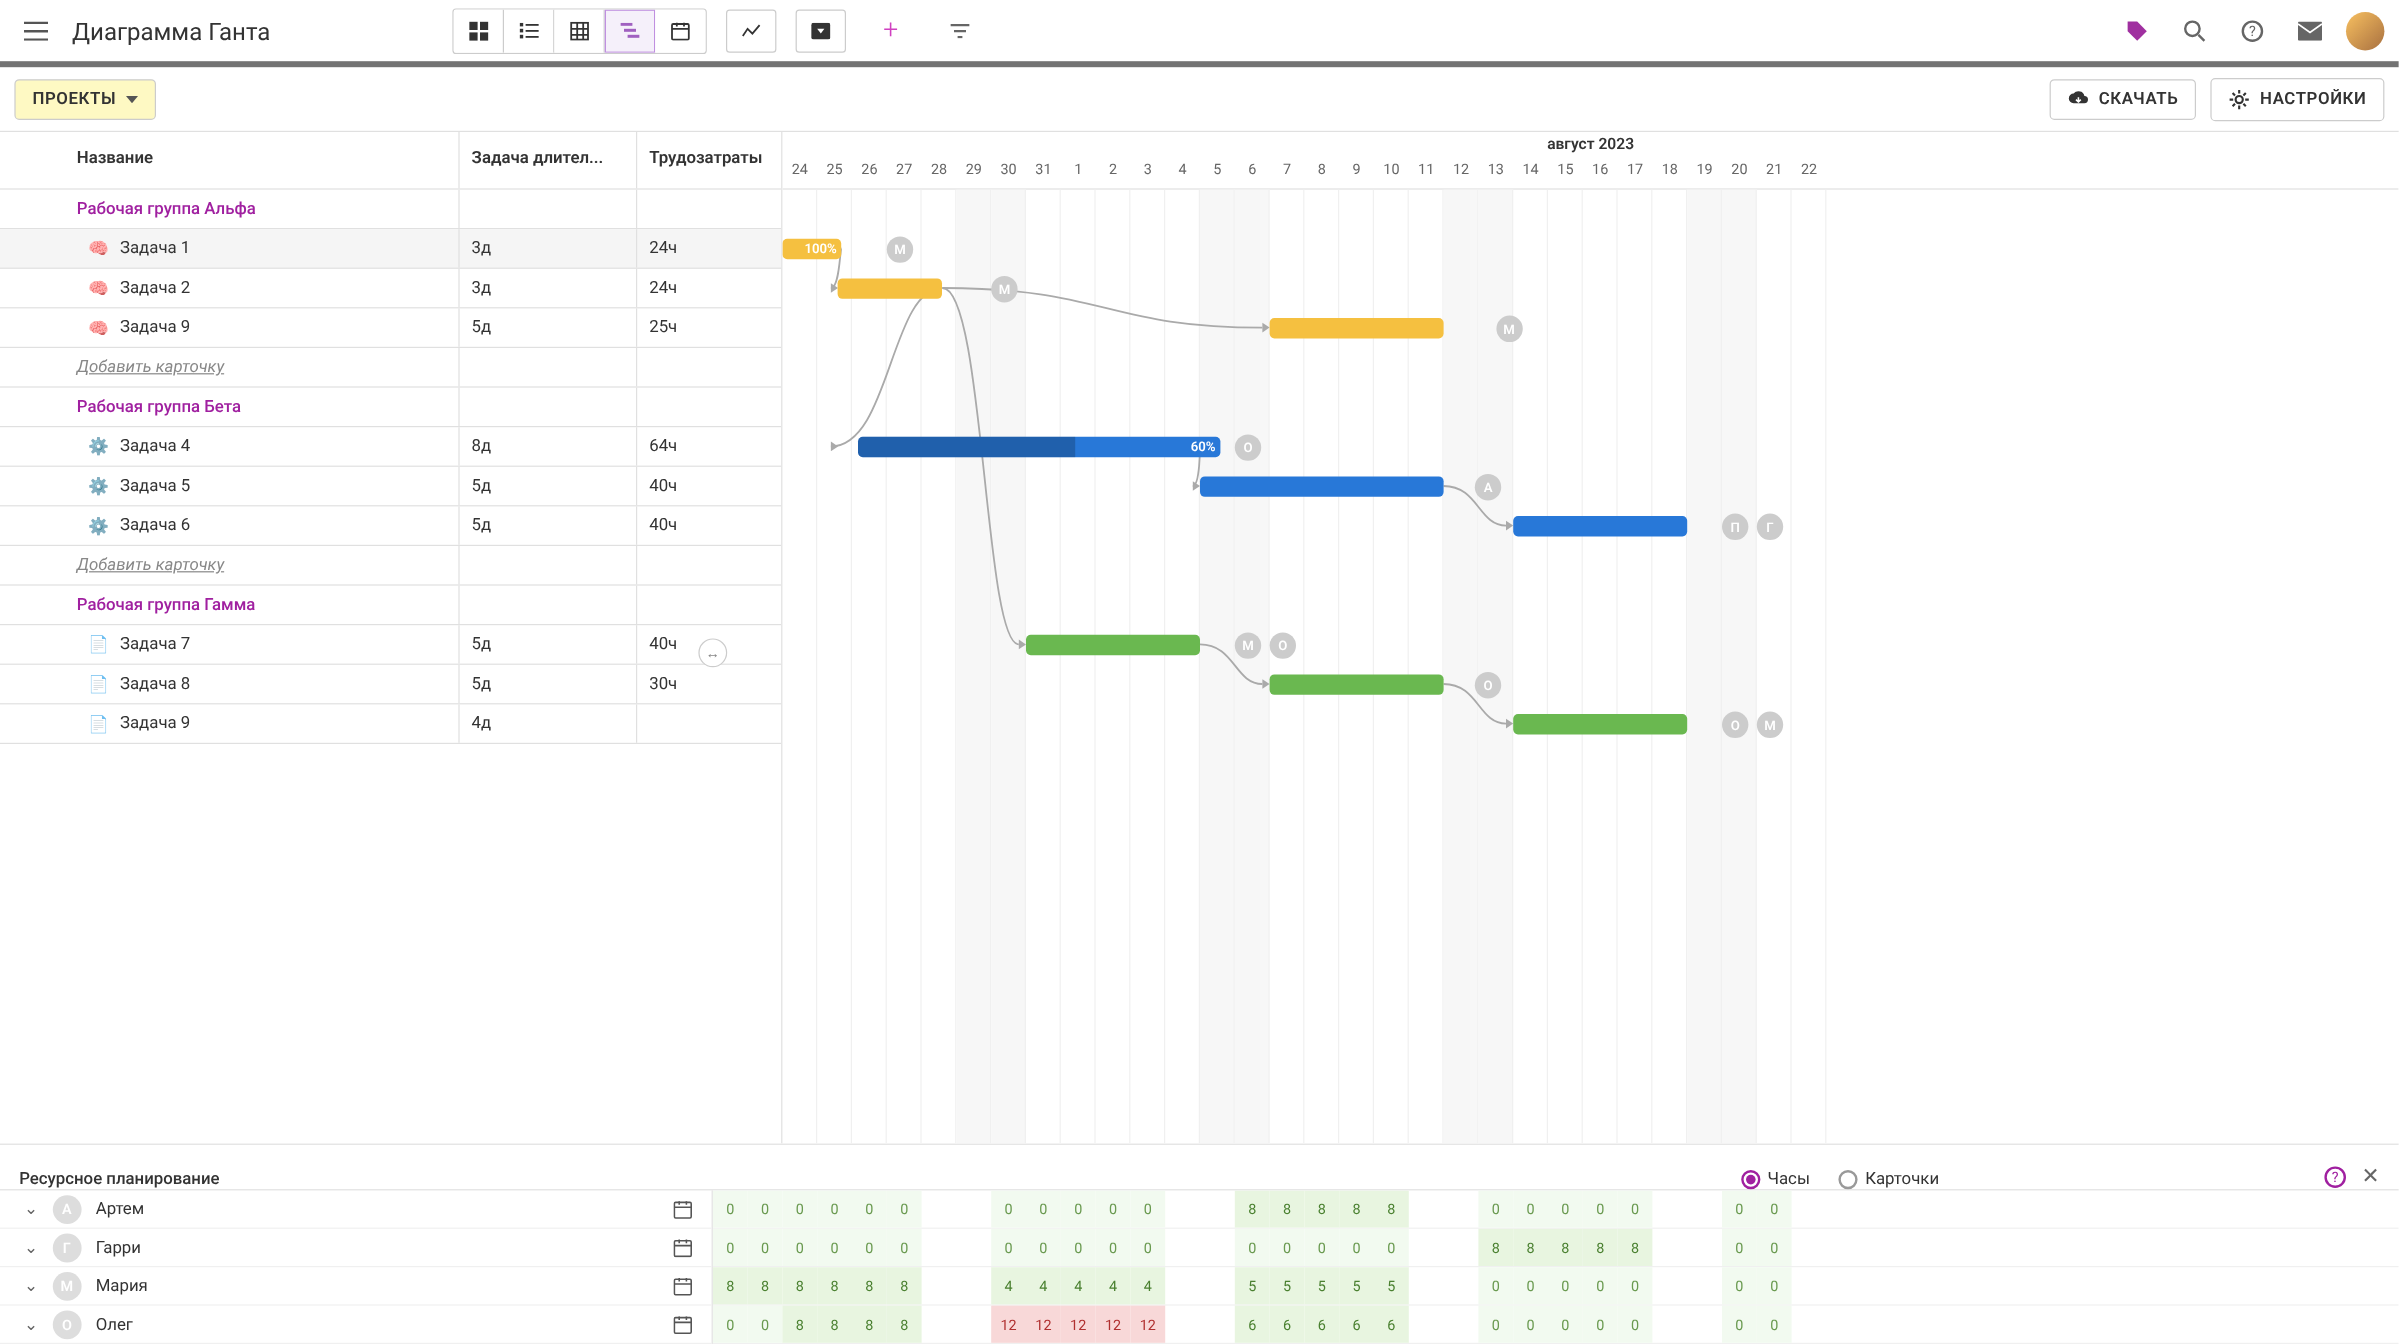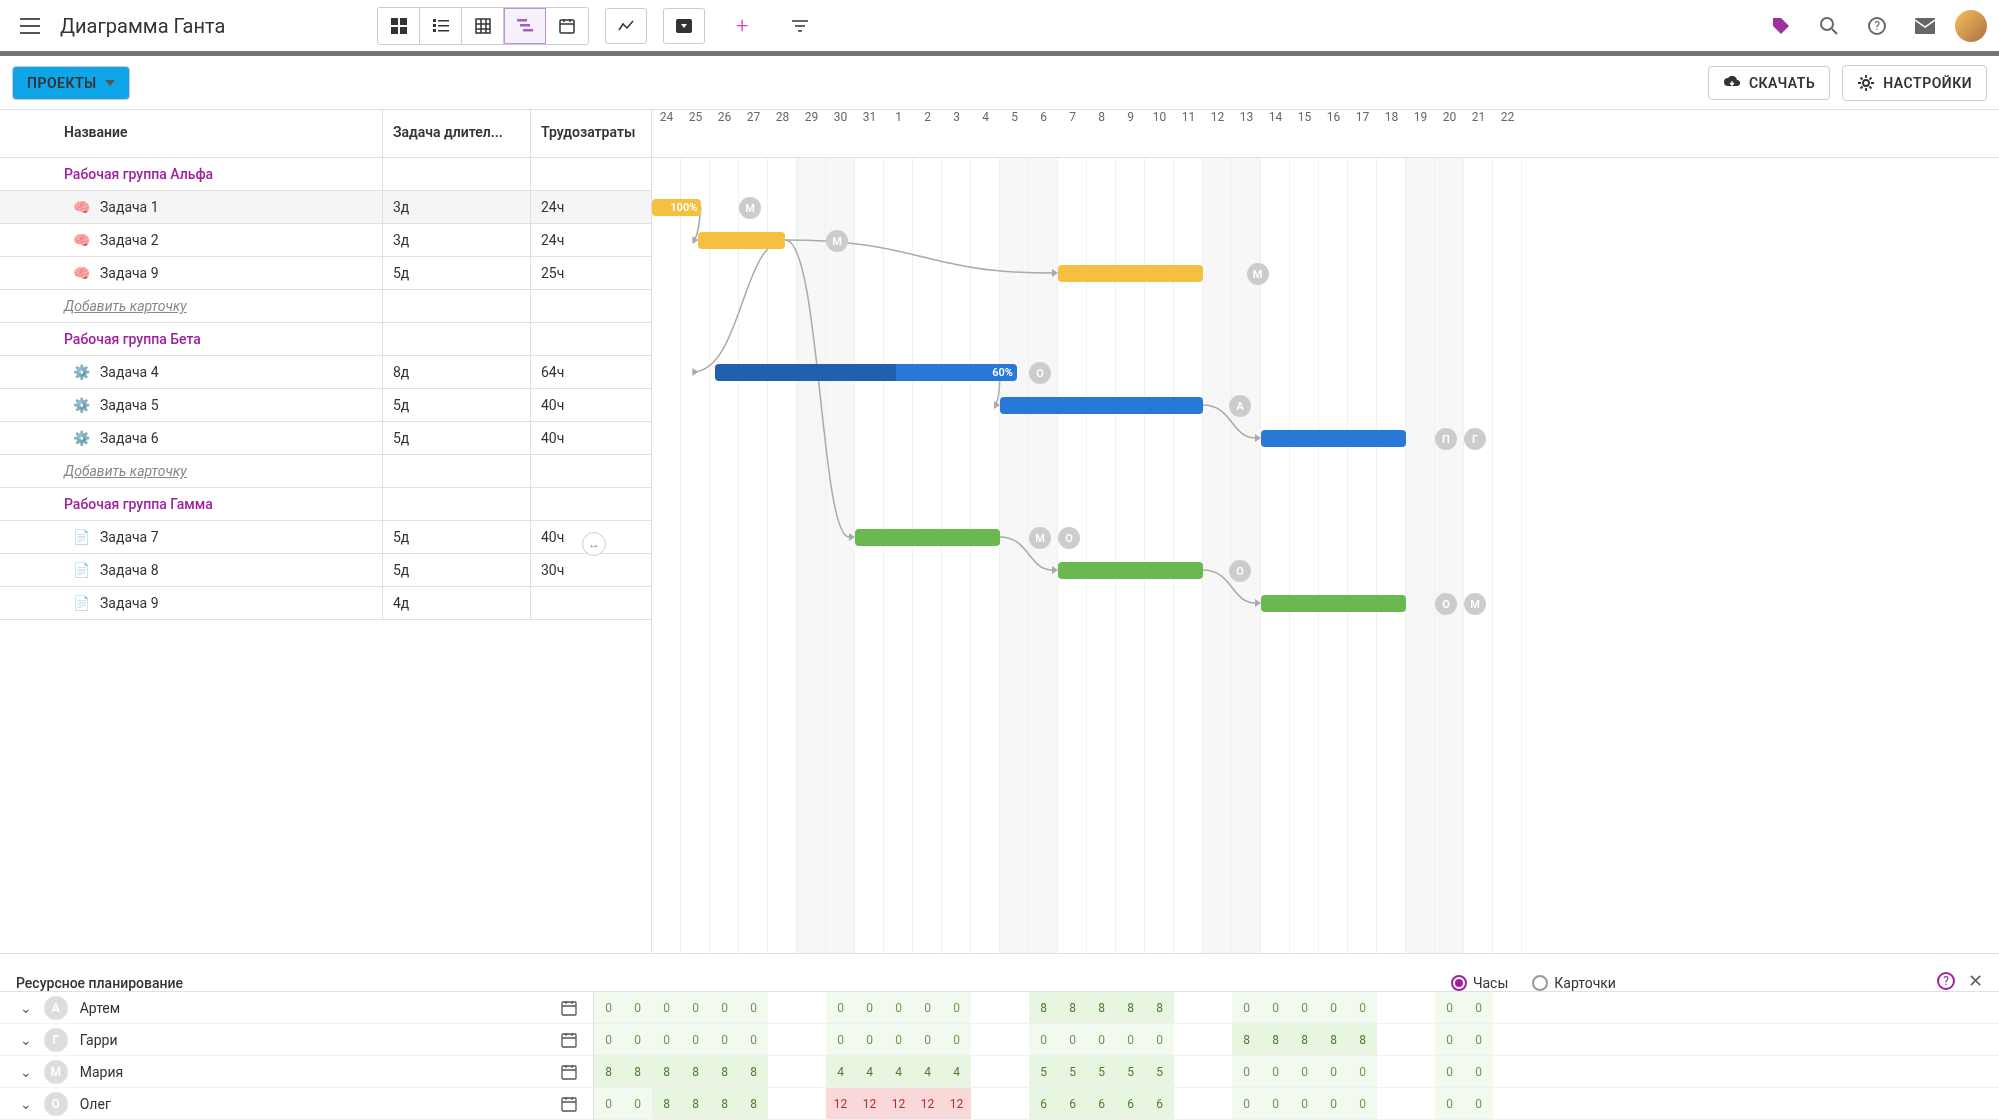--- a/index.html
+++ b/index.html
@@ -16,21 +16,21 @@
 .view-btn.active { background: #f5f0fa; border: 1px solid #c090e0; }
 .tool-btn { width: 42px; height: 36px; display: flex; align-items: center; justify-content: center; border: 1px solid #ccc; border-radius: 3px; cursor: pointer; background: #fff; margin-left: 4px; }
 .plus-btn { color: #d040c0; font-size: 22px; font-weight: 300; border: none; }
 .spacer { flex: 1; }
 .top-icon { padding: 8px; cursor: pointer; color: #666; }
 .tag-icon { color: #a030a0; }
 .avatar { width: 32px; height: 32px; border-radius: 50%; background: linear-gradient(135deg, #f8c060, #a87040); cursor: pointer; }
 
 
 .subbar { display: flex; align-items: center; height: 54px; padding: 0 12px; border-bottom: 1px solid #e0e0e0; gap: 12px; }
-.dropdown-btn { display: flex; align-items: center; gap: 8px; border: 1px solid #ccc; border-radius: 4px; padding: 8px 14px; background: #0ea5e9; cursor: pointer; font-size: 14px; font-weight: 600; letter-spacing: .5px; }
+.dropdown-btn { display: flex; align-items: center; gap: 8px; border: 1px solid #ccc; border-radius: 4px; padding: 8px 14px; background: #fef9c3; cursor: pointer; font-size: 14px; font-weight: 600; letter-spacing: .5px; }
 .action-btn { display: flex; align-items: center; gap: 8px; border: 1px solid #ccc; border-radius: 4px; padding: 8px 14px; background: #fff; cursor: pointer; font-size: 14px; font-weight: 600; letter-spacing: .5px; }
 
 
 .gantt-wrap { display: flex; flex: 1; overflow: hidden; position: relative; }
 .left-panel { width: 652px; border-right: 1px solid #e0e0e0; display: flex; flex-direction: column; }
 .right-panel { flex: 1; overflow-x: auto; position: relative; }
 
 
 .col-headers { display: flex; height: 48px; border-bottom: 1px solid #e0e0e0; }
 .ch-name { flex: 1; padding: 14px 20px 14px 64px; font-weight: 600; border-right: 1px solid #e0e0e0; }
@@ -326,20 +326,21 @@
               <span>Задача 9</span>
             </div>
             <div class="row-dur">4д</div>
             <div class="row-work"></div>
           </div>
         </div>
     </div>
 
     <div class="right-panel">
       <div class="timeline-header">
+        <div class="month-row">август 2023</div>
         <div class="day-row" id="day-row">
             <div class="day-cell">24</div>
             <div class="day-cell">25</div>
             <div class="day-cell">26</div>
             <div class="day-cell">27</div>
             <div class="day-cell">28</div>
             <div class="day-cell">29</div>
             <div class="day-cell">30</div>
             <div class="day-cell">31</div>
             <div class="day-cell">1</div>

